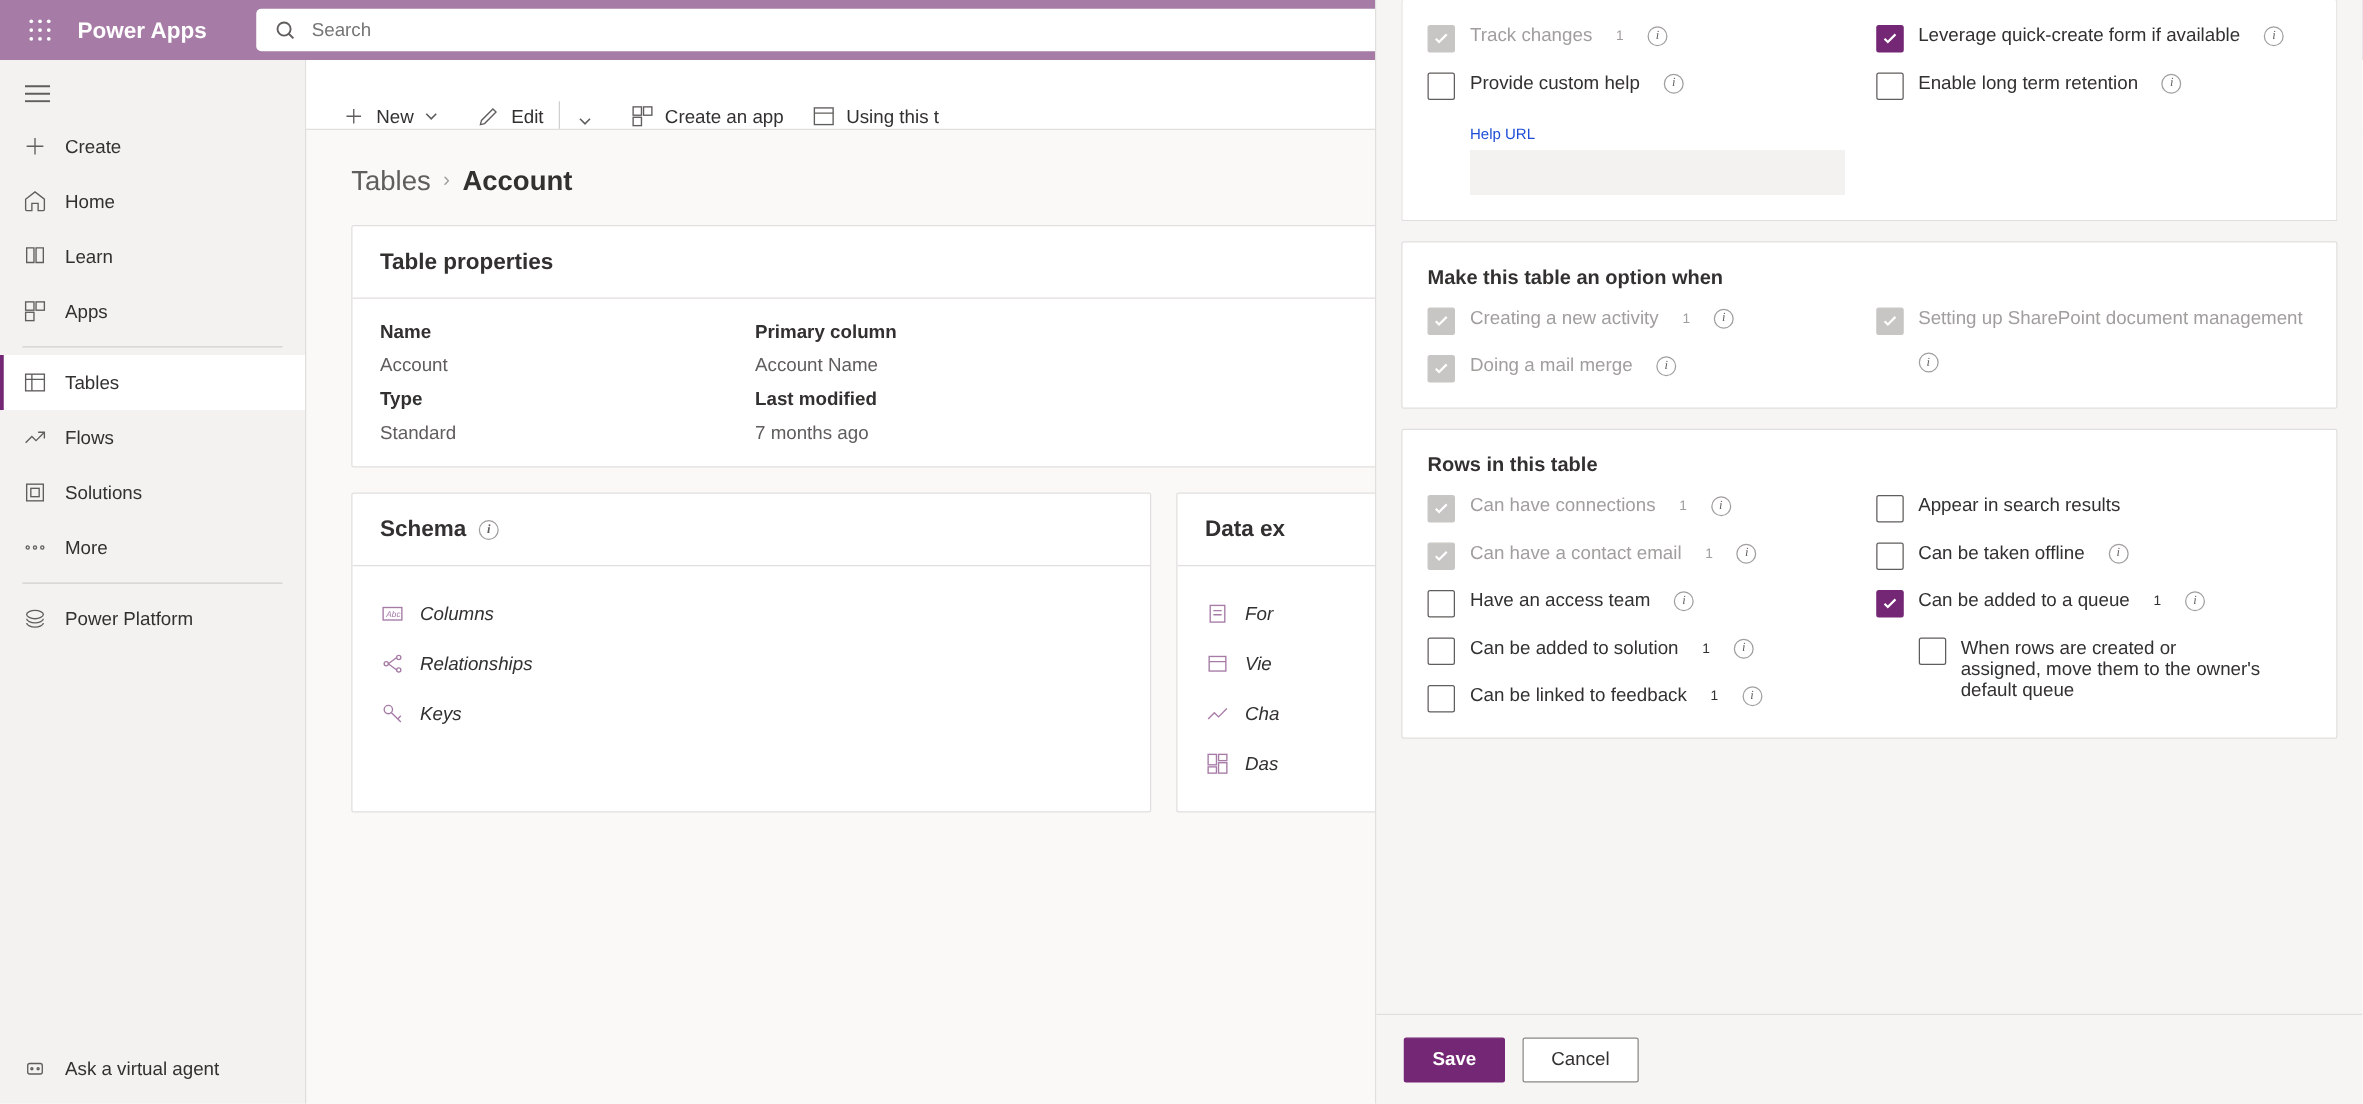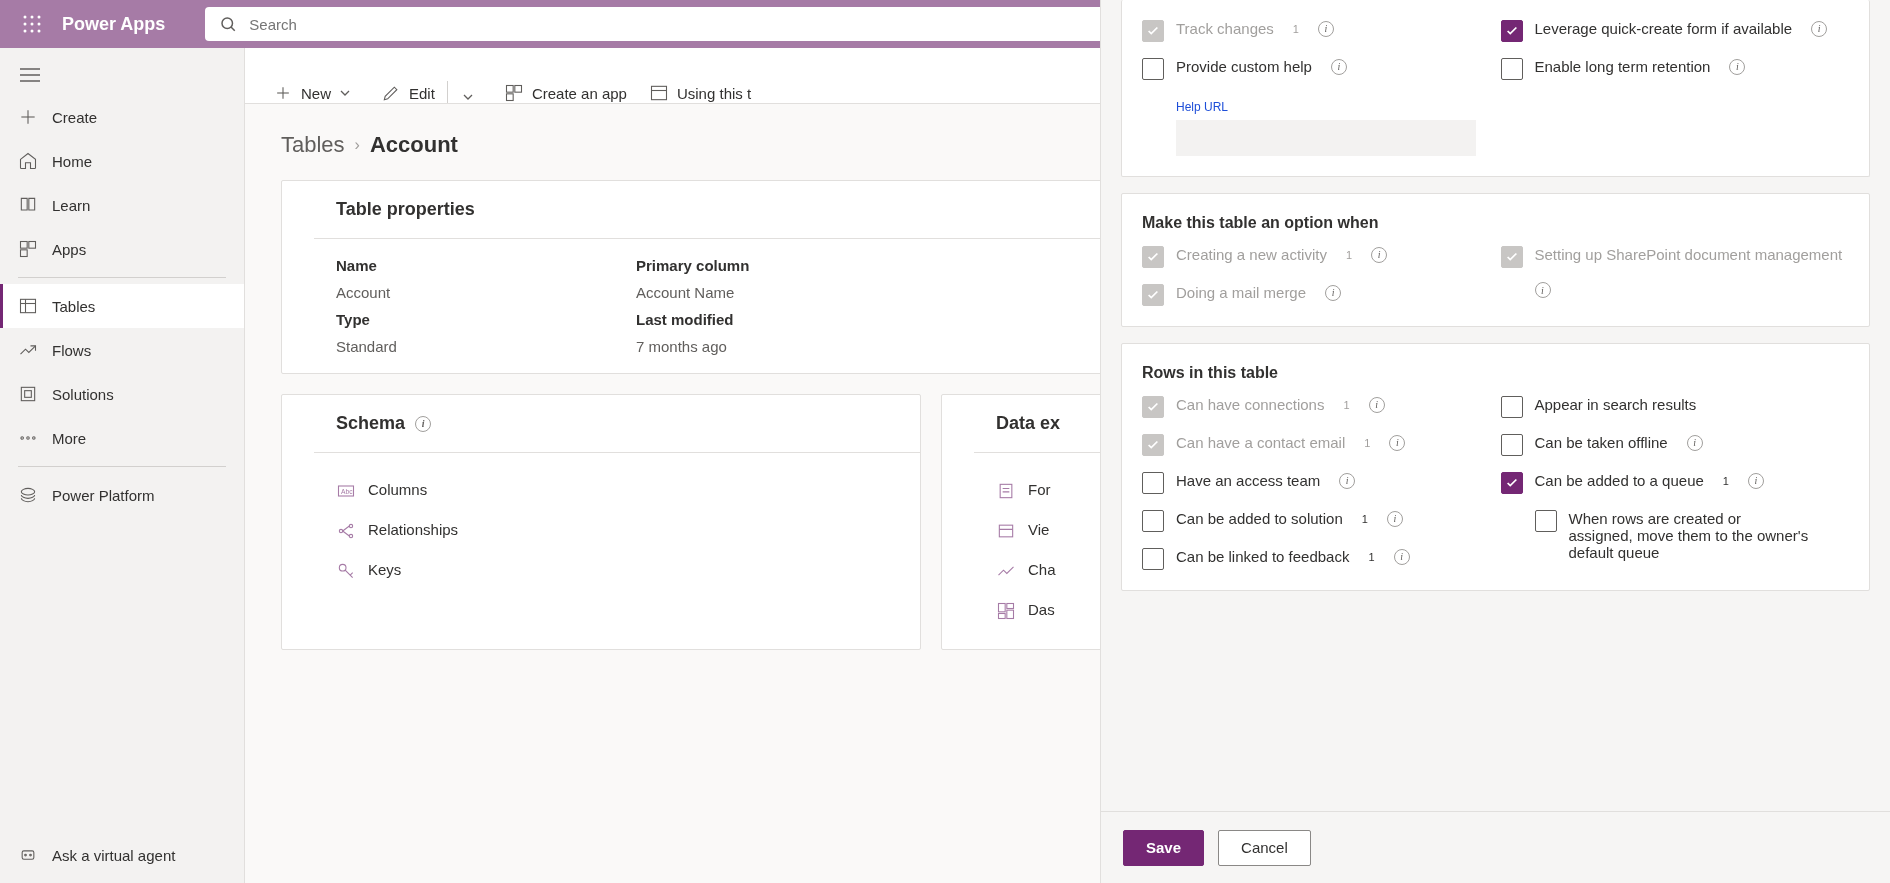--- a/index.html
+++ b/index.html
@@ -29,32 +29,32 @@
     .cmd svg { width:20px; height:20px; margin-right:8px; fill:none; stroke:#605e5c; stroke-width:1.3; }
     .cmd .chev { width:12px; height:12px; margin-left:8px; }
     .cmd-sep { width:1px; height:22px; background:#d2d0ce; margin: 0 6px 0 -10px; }
 
     
     .main { position:absolute; left:245px; top:104px; right:0; bottom:0; padding: 28px 36px; overflow:hidden; }
     .breadcrumb { display:flex; align-items:center; font-size:22px; color:#605e5c; margin-bottom: 22px; }
     .breadcrumb .chev { margin: 0 10px; font-size:16px; color:#a19f9d; }
     .breadcrumb .current { color:#323130; font-weight:600; }
 
-    .card { background:#fff; border:1px solid #e1dfdd; border-radius:2px; margin-bottom:20px;padding-left:32px; }
+    .card { background:#fff; border:1px solid #e1dfdd; border-radius:2px; margin-bottom:20px; }
     .card-head { padding:18px 22px; font-size:18px; font-weight:600; border-bottom:1px solid #e1dfdd; display:flex; align-items:center;}
     .card-head .info { margin-left:10px; }
     .card-body { padding:18px 22px; }
 
     .prop-grid { display:grid; grid-template-columns: 300px 300px; row-gap: 10px; }
     .prop-label { font-weight:600; font-size:15px; }
     .prop-value { color:#605e5c; font-size:15px; }
 
     .two-cards { display:flex; gap:20px; }
     .two-cards .card { flex:1; }
-    .link-item { display:flex; align-items:flex-start; padding:10px 0; font-size:15px; color:#323130; }
+    .link-item { display:flex; align-items:center; padding:10px 0; font-size:15px; color:#323130;font-style:italic; }
     .link-item svg { width:20px; height:20px; margin-right:12px; fill:none; stroke:#a67ba6; stroke-width:1.3; }
 
     
     .panel { position:absolute; top:0; right:0; bottom:0; width:790px; background:#f6f5f4; z-index:20; border-left:1px solid #e1dfdd; display:flex; flex-direction:column; }
     .panel-scroll { flex:1; overflow:auto; padding:0 20px 0 20px; }
     .panel-card { background:#fff; border:1px solid #e1dfdd; border-radius:2px; padding: 20px 20px; margin-bottom:16px; }
     .panel-card.first { border-top:none; }
     .section-title { font-weight:600; font-size:16px; margin-bottom:14px; }
     .opt-grid { display:grid; grid-template-columns: 1fr 1fr; column-gap:10px; }
     .opt-col { display:flex; flex-direction:column; gap:16px; align-items:flex-start; }

